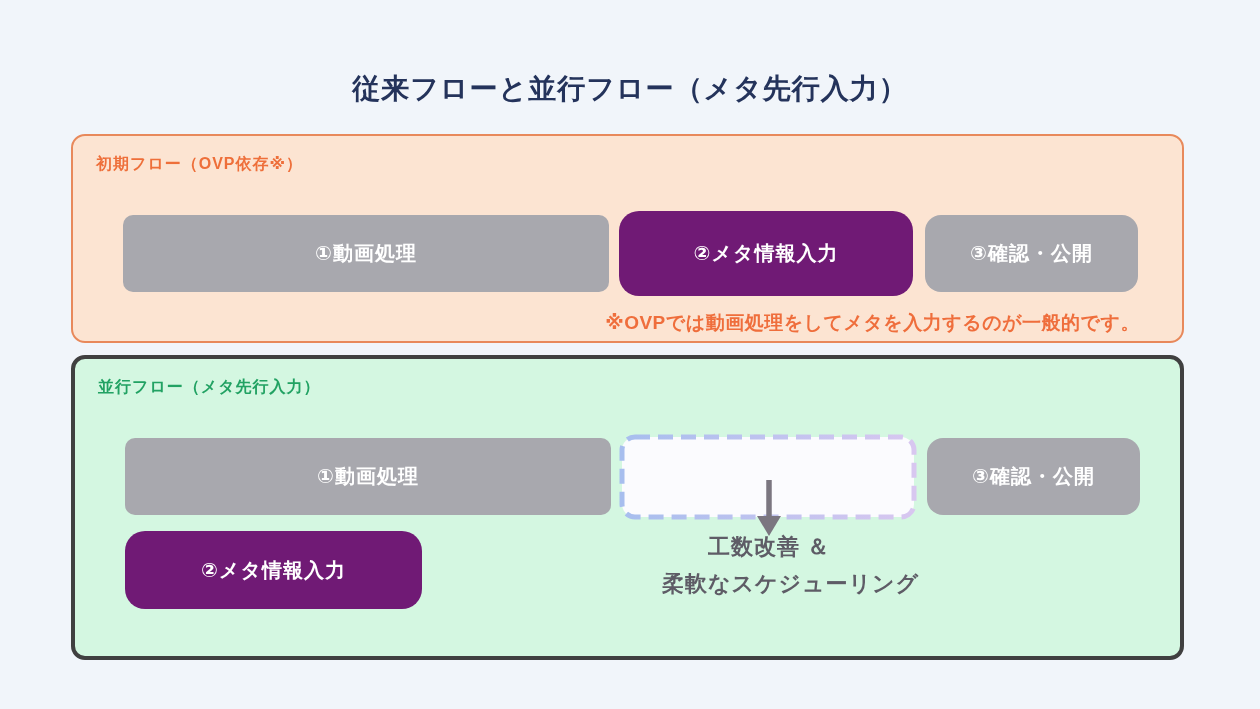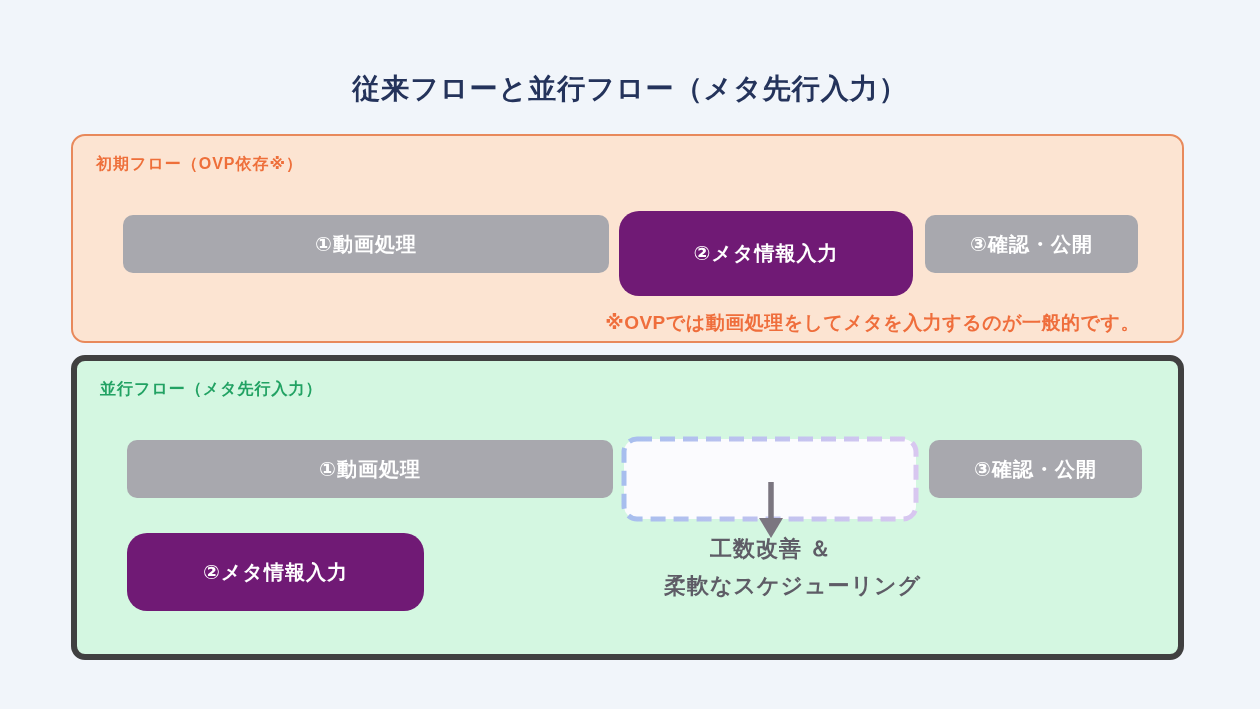--- a/index.html
+++ b/index.html
@@ -35,21 +35,21 @@
   .panel-initial {
     top: 134px;
     height: 209px;
     background: #FCE4D2;
     border: 2px solid #E8895B;
   }
   .panel-parallel {
     top: 355px;
     height: 305px;
     background: #D4F7E1;
-    border: 6px solid #404040;
+    border: 4px solid #404040;
   }
   .panel-heading {
     position: absolute;
     left: 23px;
     top: 18px;
     font-size: 16px;
     font-weight: bold;
     letter-spacing: 1px;
   }
   .panel-initial .panel-heading { color: #EE6F3A; }
@@ -61,30 +61,30 @@
     justify-content: center;
     font-size: 20px;
     font-weight: bold;
     color: #FFFFFF;
     letter-spacing: 1px;
     box-sizing: border-box;
   }
   .step-gray {
     background: #A8A8AE;
     border-radius: 10px;
-    height: 58px;
+    height: 77px;
     top: 79px;
   }
   .step-orange {
     background: #701a75;
     border-radius: 20px;
   }
   .pos-step1 { left: 50px; width: 486px; }
   .pos-step2 { left: 546px; top: 75px; width: 294px; height: 85px; }
-  .pos-step3 { left: 852px; width: 213px; }
+  .pos-step3 { left: 852px; width: 213px; border-radius: 16px; }
   .pos-meta-parallel { left: 50px; top: 172px; width: 297px; height: 78px; }
   .footnote {
     position: absolute;
     right: 42px;
     top: 174px;
     font-size: 19px;
     font-weight: bold;
     color: #EF6E3C;
     letter-spacing: 0.5px;
   }

